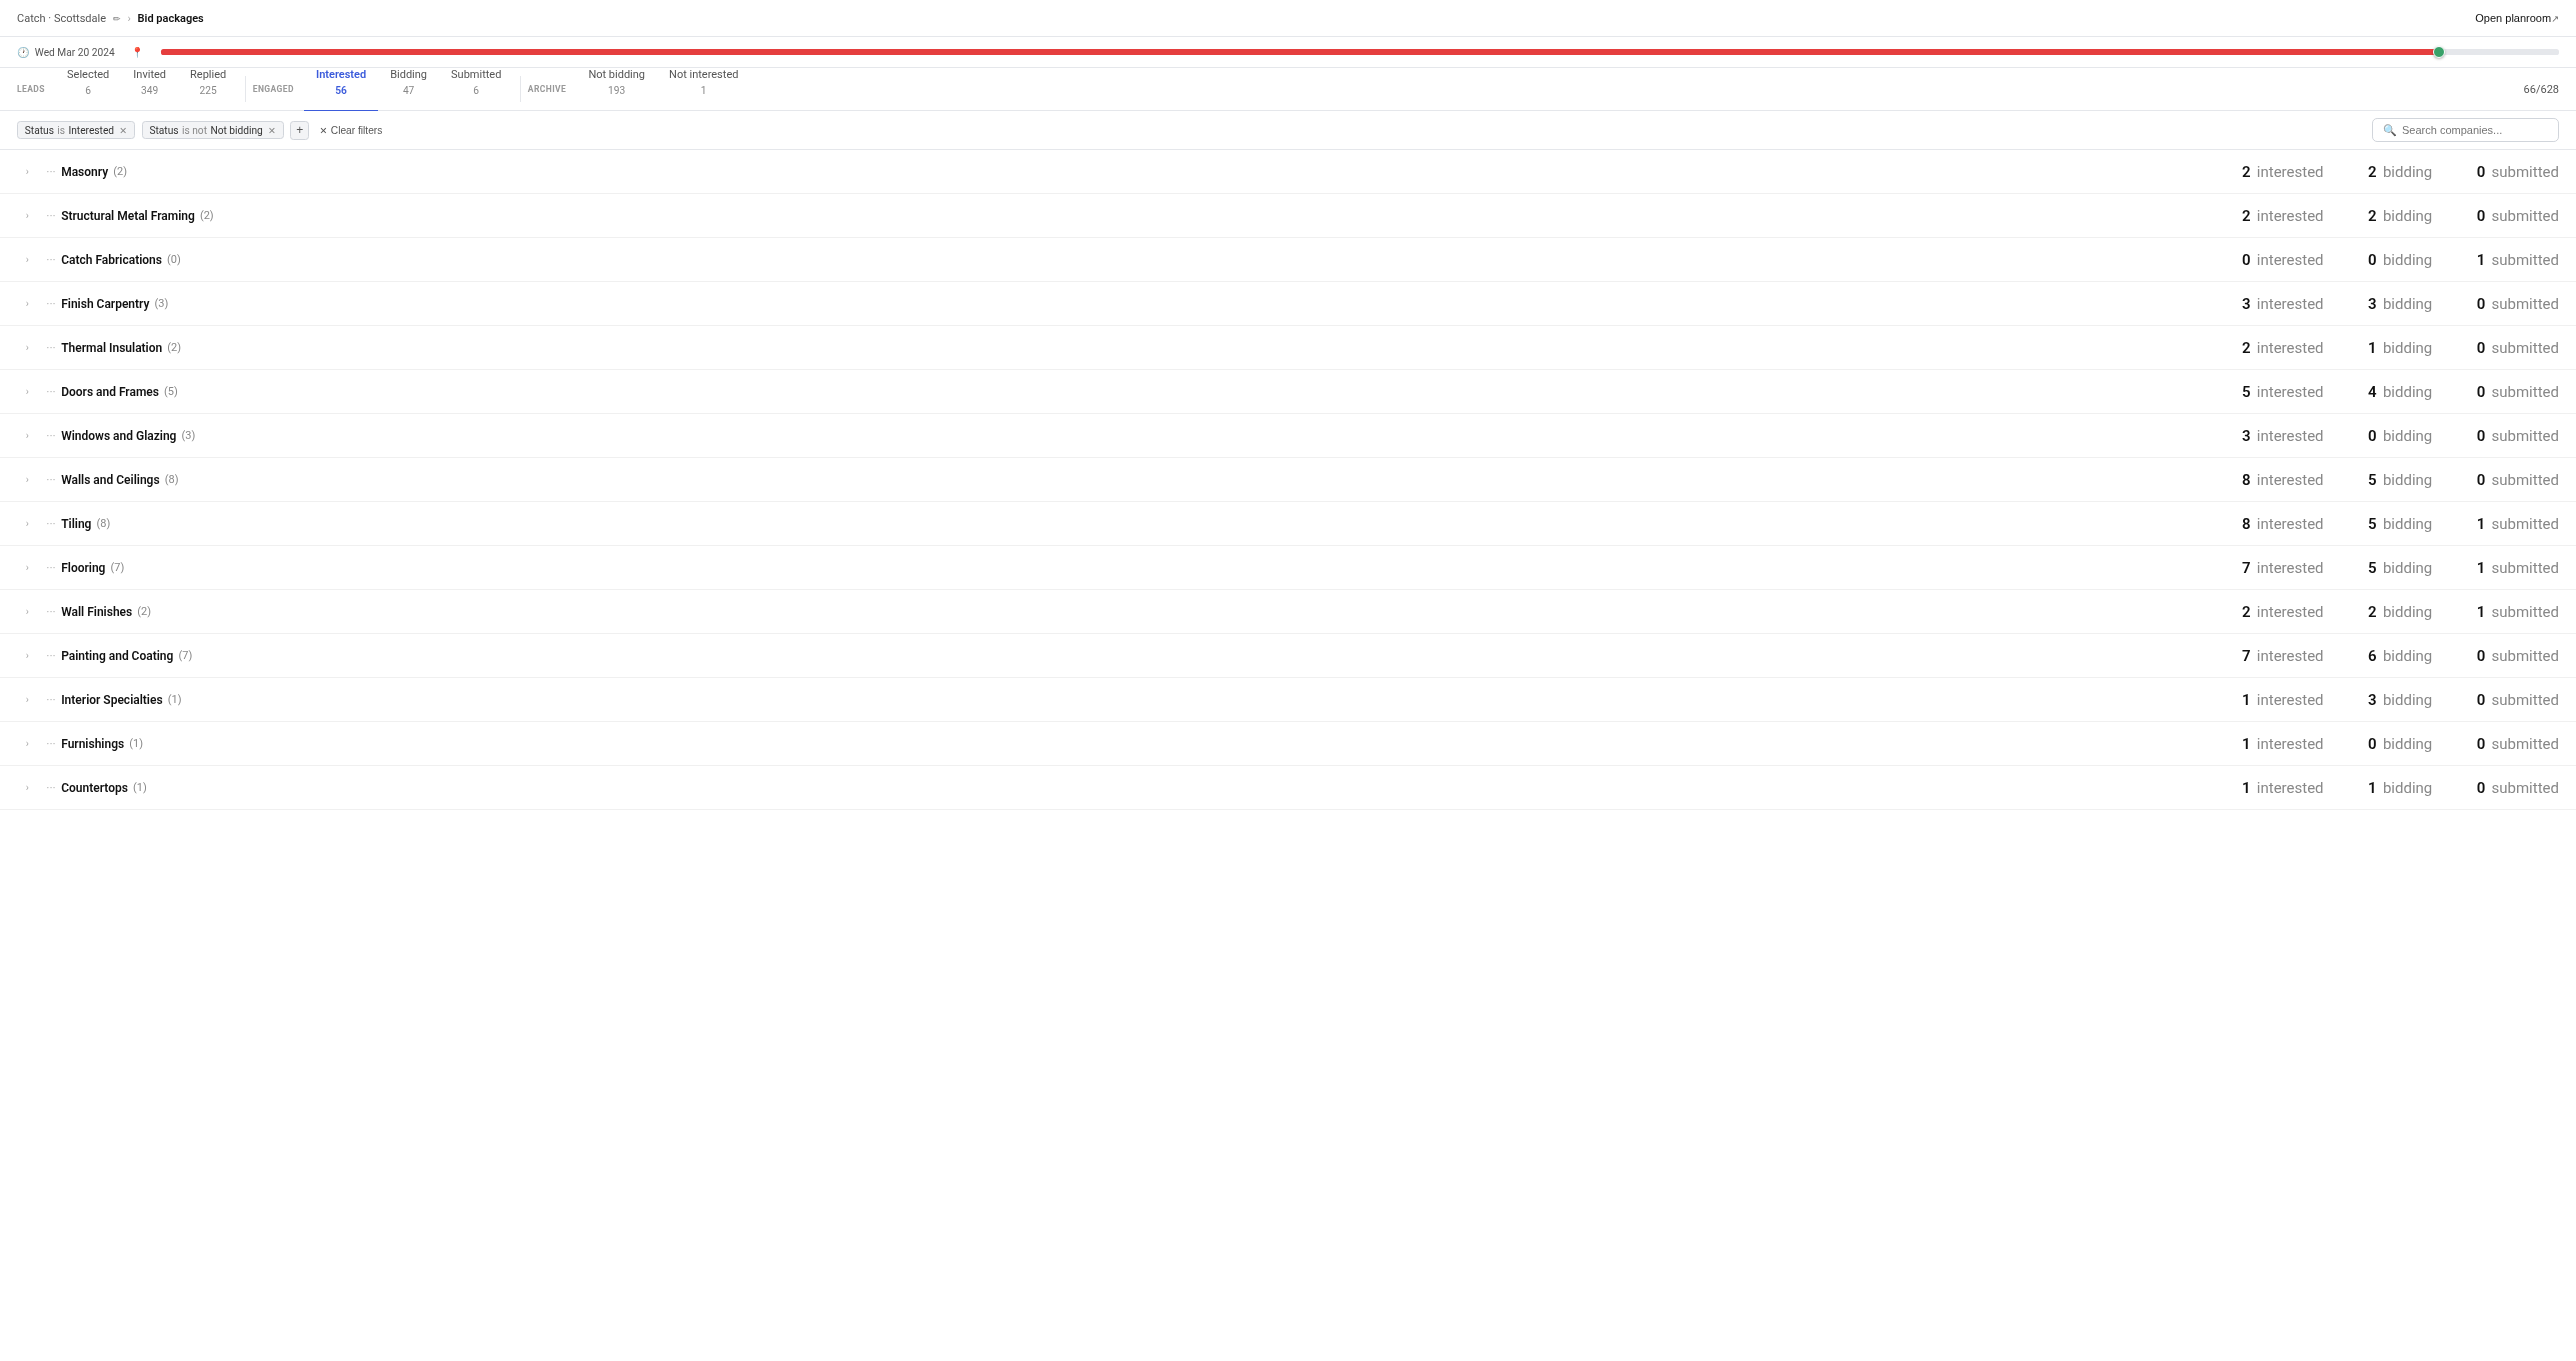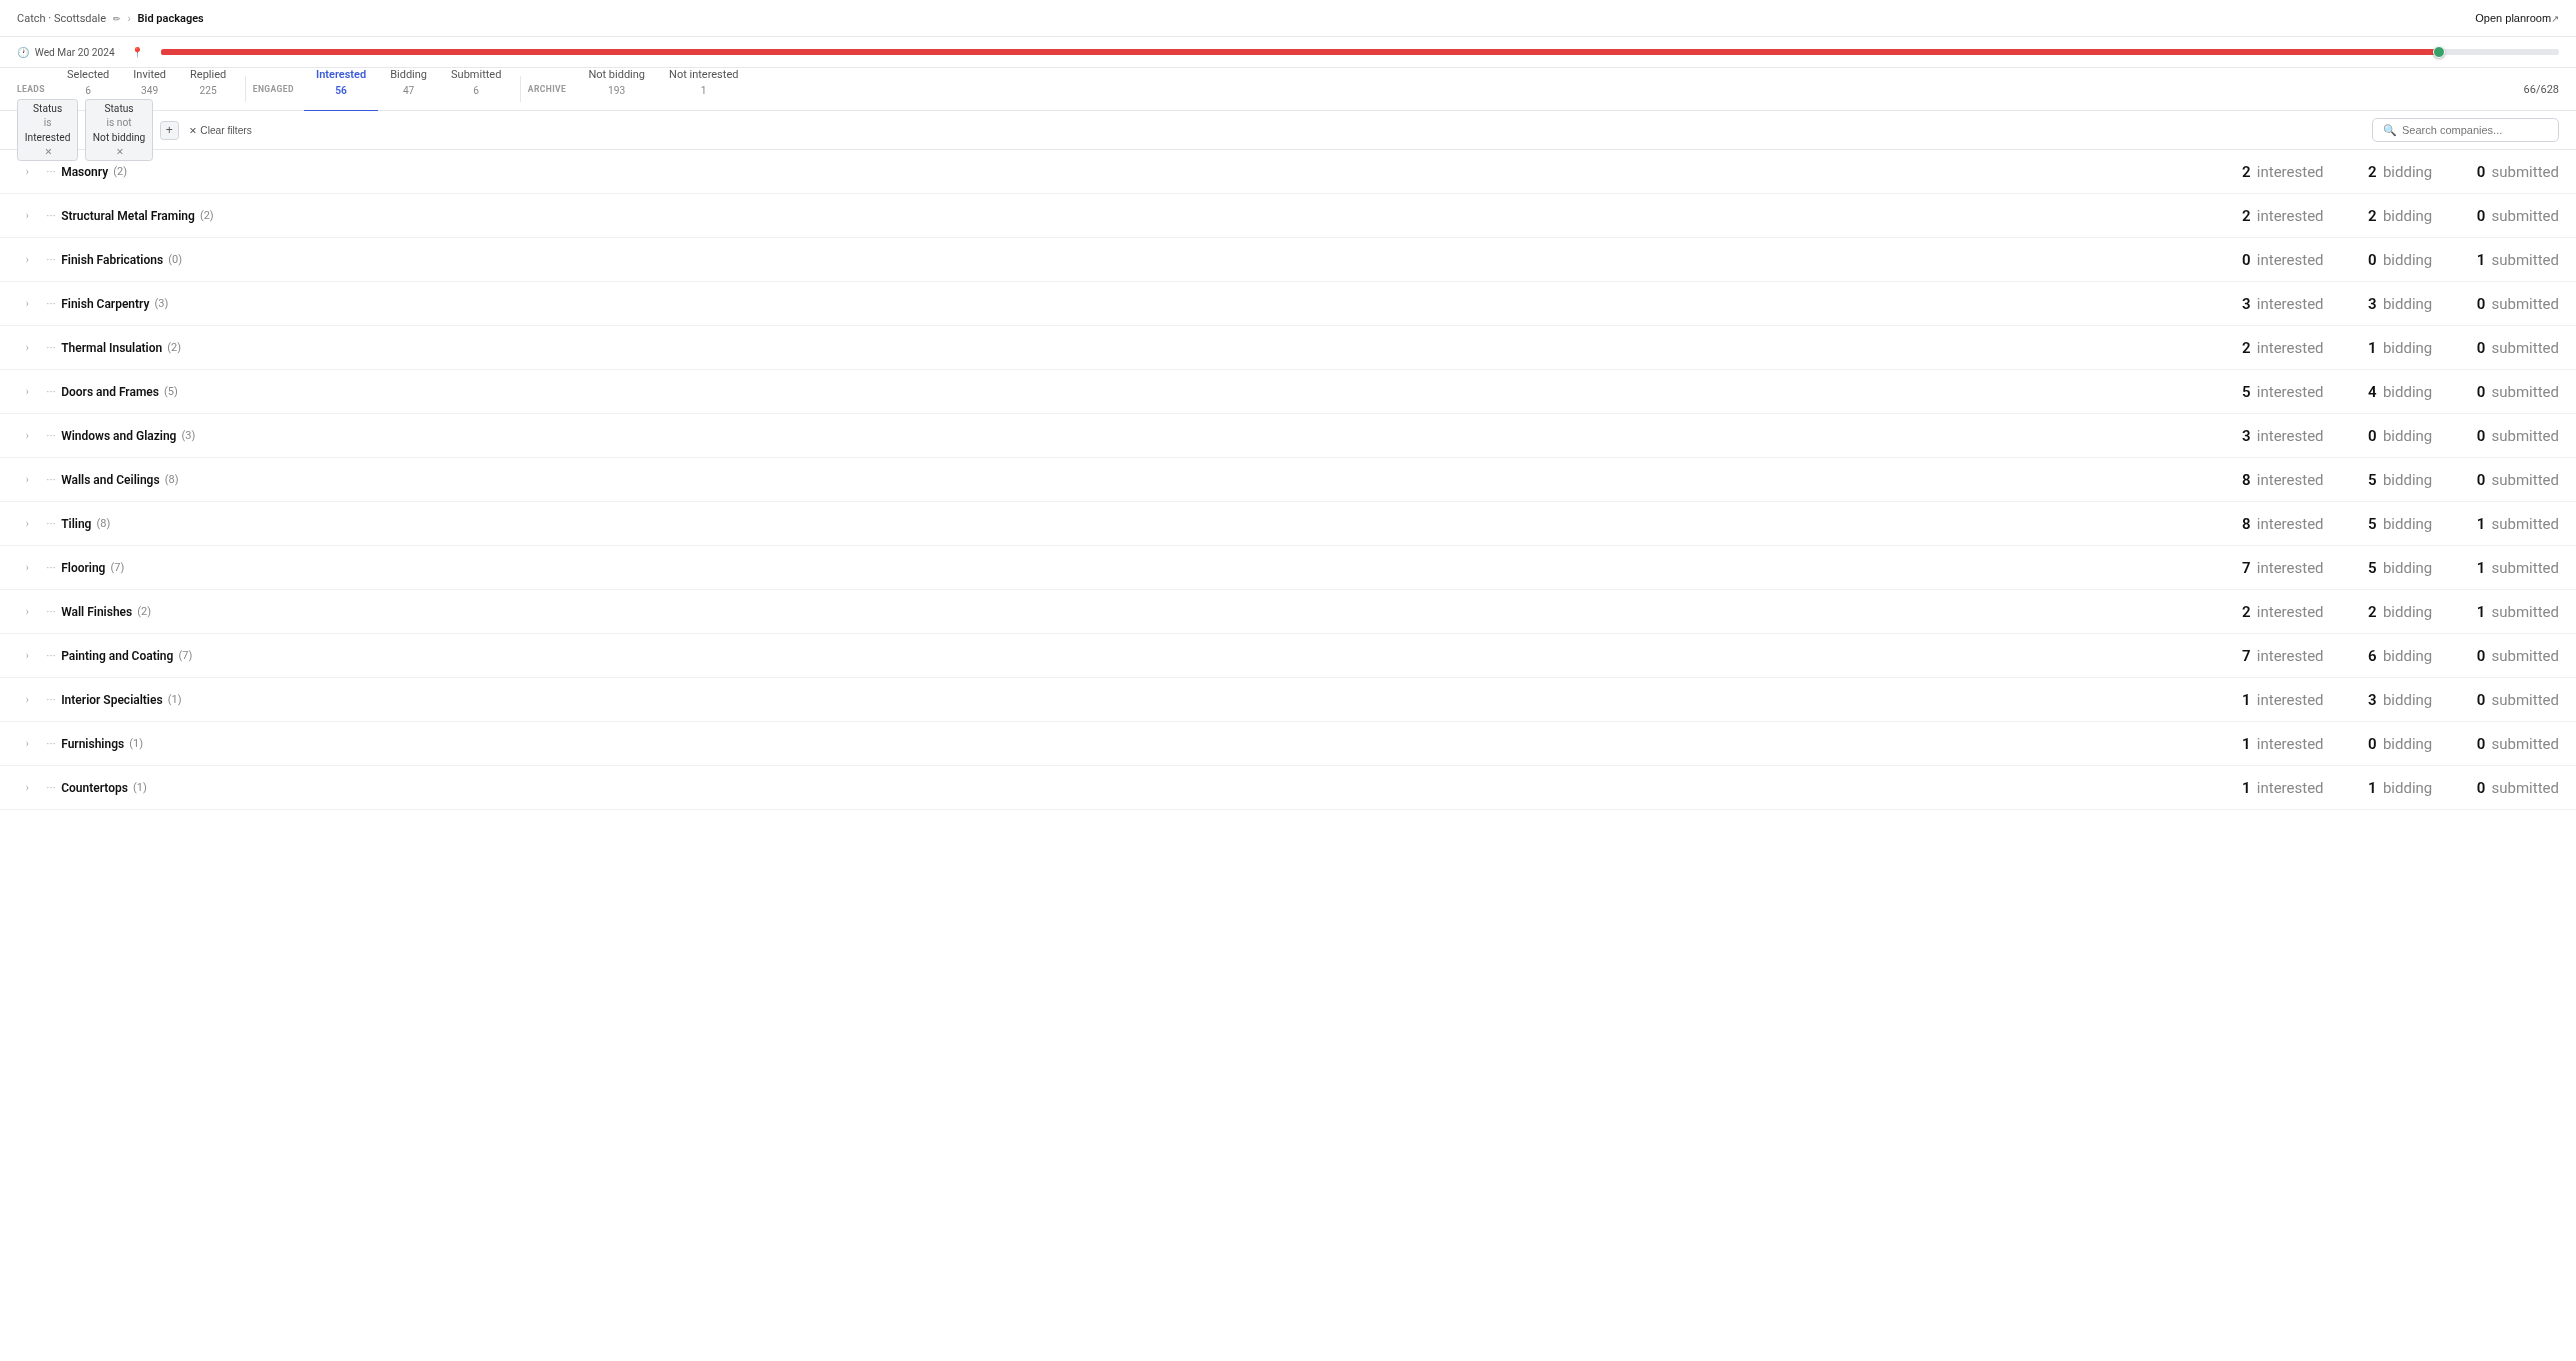--- a/index.html
+++ b/index.html
@@ -52,21 +52,21 @@
     .tab-divider { width: 0.9px; height: 25.6px; background: #e5e7eb; margin: 0 6.8px; }
     .count-right { font-size: 11px; color: #555; margin-left: auto; }
 
     .filters-bar {
       display: flex; align-items: center; padding: 6.8px 17px; height: 39px;
       border-bottom: 0.9px solid #e5e7eb; gap: 6.8px;
     }
     .filter-chip {
       display: flex; align-items: center; gap: 3.4px;
       background: #f3f4f6; border: 0.9px solid #d1d5db; border-radius: 3.4px;
-      padding: 2.6px 6.8px; font-size: 10.2px; color: #333; flex-direction: column;
+      padding: 2.6px 6.8px; font-size: 10.2px; color: #333;
     }
     .filter-chip .chip-close { cursor: pointer; color: #888; margin-left: 1.7px; font-size: 9.4px; }
     .filter-add-btn {
       display: flex; align-items: center; justify-content: center;
       width: 19px; height: 19px; border-radius: 3.4px; border: 0.9px solid #d1d5db;
       background: #f3f4f6; cursor: pointer; font-size: 12px; color: #555;
     }
     .clear-filters-btn {
       display: flex; align-items: center; gap: 3.4px;
       background: none; border: none; cursor: pointer; font-size: 10.2px; color: #555;
@@ -246,21 +246,21 @@
       <div class="stat">
         <span class="stat-num">0</span>
         <span class="stat-label">submitted</span>
       </div>
     </div>
   </div>
     <div class="table-row">
     <span class="row-expand">›</span>
     <span class="row-dots">···</span>
     <div class="row-name">
-      <span>Finish Fabrications</span>
+      <span>Catch Fabrications</span>
       <span class="row-count">(0)</span>
     </div>
     <div class="row-stats">
       <div class="stat">
         <span class="stat-num">0</span>
         <span class="stat-label">interested</span>
       </div>
       <div class="stat">
         <span class="stat-num">0</span>
         <span class="stat-label">bidding</span>

